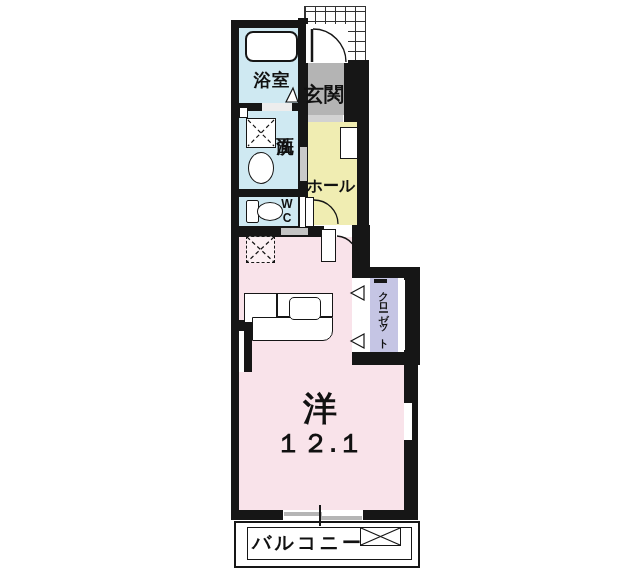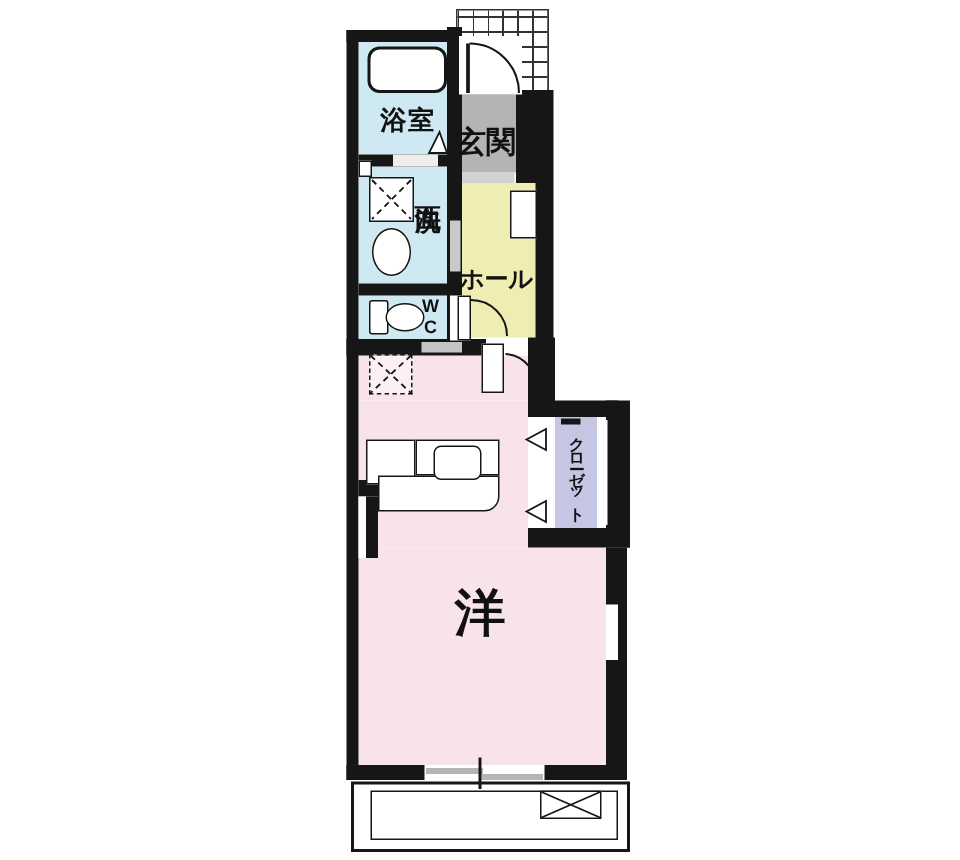--- a/index.html
+++ b/index.html
@@ -128,14 +128,16 @@
     <line x1="320" y1="505" x2="320" y2="526" stroke="#161616" stroke-width="2"></line>
   </svg>
 
   <div class="label label-h" style="left:243px;top:68px;width:58px;font-size:17.5px;letter-spacing:1px;font-weight:600;">浴室</div>
   <div class="label label-v" style="left:273px;top:124px;height:56px;font-size:17.5px;font-weight:600;">洗面</div>
   <div class="label label-v" style="left:281px;top:197px;height:28px;font-size:12px;font-weight:700;line-height:1;">WC</div>
   <div class="label label-h" style="left:304px;top:81px;width:40px;font-size:20px;font-weight:600;">玄関</div>
   <div class="label label-h" style="left:305px;top:176px;width:52px;font-size:16px;font-weight:600;">ホール</div>
   <div class="label label-v" style="left:377px;top:283px;height:68px;font-size:10.5px;font-weight:600;">クローゼット</div>
   <div class="label label-h" style="left:270px;top:386px;width:100px;font-size:34px;font-weight:700;">洋</div>
+  <div class="label label-h" style="left:260px;top:426px;width:120px;font-size:26px;font-weight:700;letter-spacing:1px;">１２.１</div>
+  <div class="label label-h" style="left:252px;top:530px;width:112px;font-size:19px;letter-spacing:3px;font-weight:600;">バルコニー</div>
 
 </div>
 
 </body></html>

